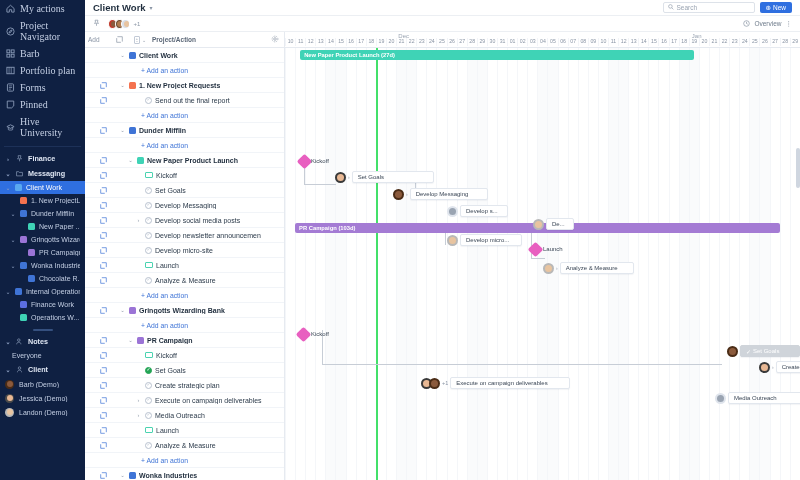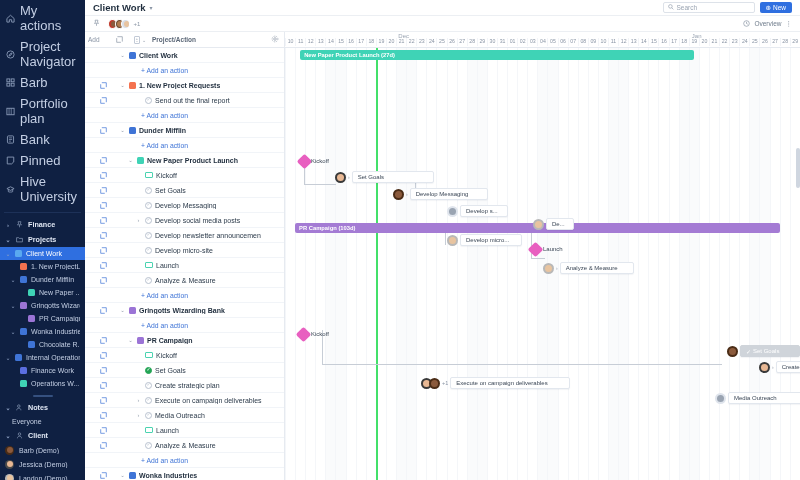--- a/index.html
+++ b/index.html
@@ -19,21 +19,21 @@
     flex:0 0 85px; position:relative; overflow:hidden;
   }
   .brand { display:flex; align-items:center; gap:3px; padding:6px 6px 8px 6px; }
   .brand-mark { width:11px; height:11px; position:relative; flex:0 0 11px; }
   .brand-mark i { position:absolute; left:0; height:2px; border-radius:1px; }
   .brand-mark i:nth-child(1){ top:1px; width:11px; background:#ffc62b; }
   .brand-mark i:nth-child(2){ top:4.5px; width:11px; background:#ffffff; }
   .brand-mark i:nth-child(3){ top:8px; width:11px; background:#2f8fff; }
   .brand-text { font-size:12px; font-weight:bold; color:#fff; letter-spacing:.2px; }
 
-  .nav-item { display:flex; align-items:center; gap:5px; padding:3px 6px; font-size:13px; color:#c3cee3; cursor:default; }
+  .nav-item { display:flex; align-items:center; gap:5px; padding:3px 6px; font-size:10px; color:#c3cee3; cursor:default;font-family:Liberation Serif, serif; }
   .nav-ico { width:9px; height:9px; flex:0 0 9px; display:flex; align-items:center; justify-content:center; opacity:.85; }
   .nav-ico svg{ display:block; }
 
   .sb-sep { height:1px; background:#1d3158; margin:5px 4px 4px 4px; }
 
   .sect { display:flex; align-items:center; gap:4px; padding:3px 5px; font-size:7.2px; font-weight:bold; color:#dfe6f3; }
   .caret { width:6px; text-align:center; font-size:6px; color:#8fa2c4; flex:0 0 6px; }
   .tree-item { display:flex; align-items:center; gap:4px; padding:3px 5px; font-size:7px; color:#c3cee3; white-space:nowrap; overflow:hidden; }
   .tree-item.sel { background:#2f6fe0; color:#fff; }
   .sw { width:7px; height:7px; border-radius:1.5px; flex:0 0 7px; }
@@ -156,21 +156,21 @@
           </span>
           <span>Portfolio plan</span>
         </div>
         <div class="nav-item">
           <span class="nav-ico">
             <svg width="9" height="9" viewBox="0 0 10 10">
               <rect x="1.6" y="1" width="6.8" height="8" rx="1" fill="none" stroke="#9fb0cc" stroke-width="1"></rect>
               <path d="M3.2 3.2h3.6M3.2 5h3.6M3.2 6.8h2.2" stroke="#9fb0cc" stroke-width=".8"></path>
             </svg>
           </span>
-          <span>Bank</span>
+          <span>Forms</span>
         </div>
         <div class="nav-item">
           <span class="nav-ico">
             <svg width="9" height="9" viewBox="0 0 10 10">
               <path d="M1.4 1.2h7.2v5.4L6.2 8.8H1.4z" fill="none" stroke="#9fb0cc" stroke-width="1"></path>
             </svg>
           </span>
           <span>Pinned</span>
         </div>
         <div class="nav-item">
@@ -197,21 +197,21 @@
       <span>Finance</span>
     </div>
 
     <div class="sect">
       <span class="caret">⌄</span>
       <span class="nav-ico">
         <svg width="7" height="7" viewBox="0 0 10 10">
             <path d="M.8 2.4h3l.8 1h4.6v5H.8z" fill="none" stroke="#9fb0cc" stroke-width="1"></path>
           </svg>
       </span>
-      <span>Projects</span>
+      <span>Messaging</span>
     </div>
 
     <div id="sb-tree">
         <div class="tree-item sel">
           <span class="caret">⌄</span>
           <span class="sw" style="background:#5aa9f0"></span>
           <span class="lbl">Client Work</span>
         </div>
         <div class="tree-item ind1">
           <span class="caret"></span>

